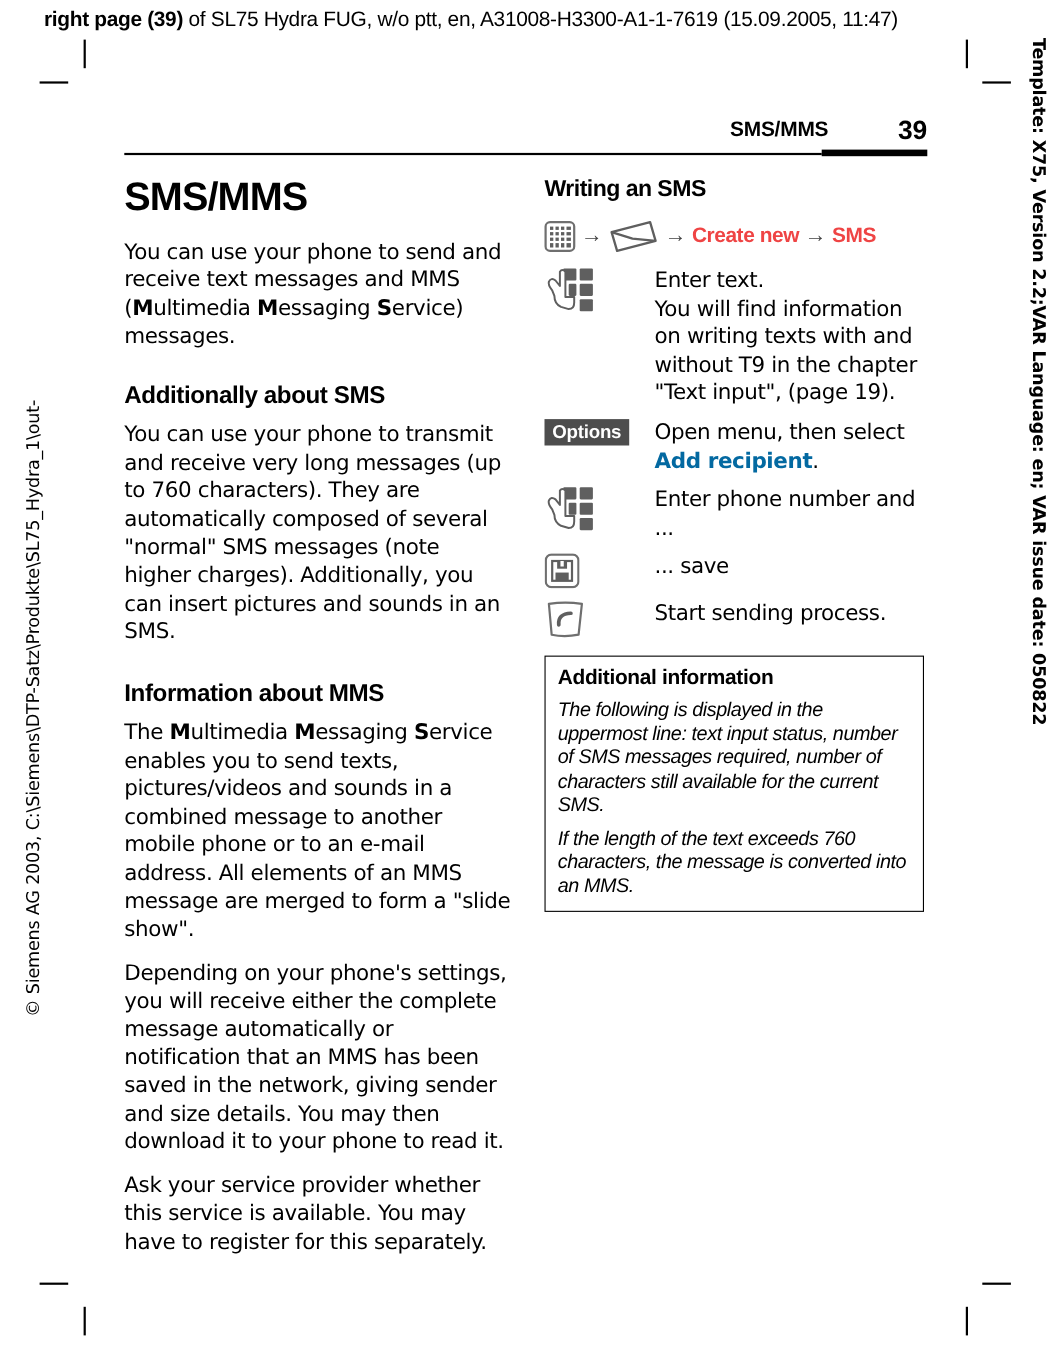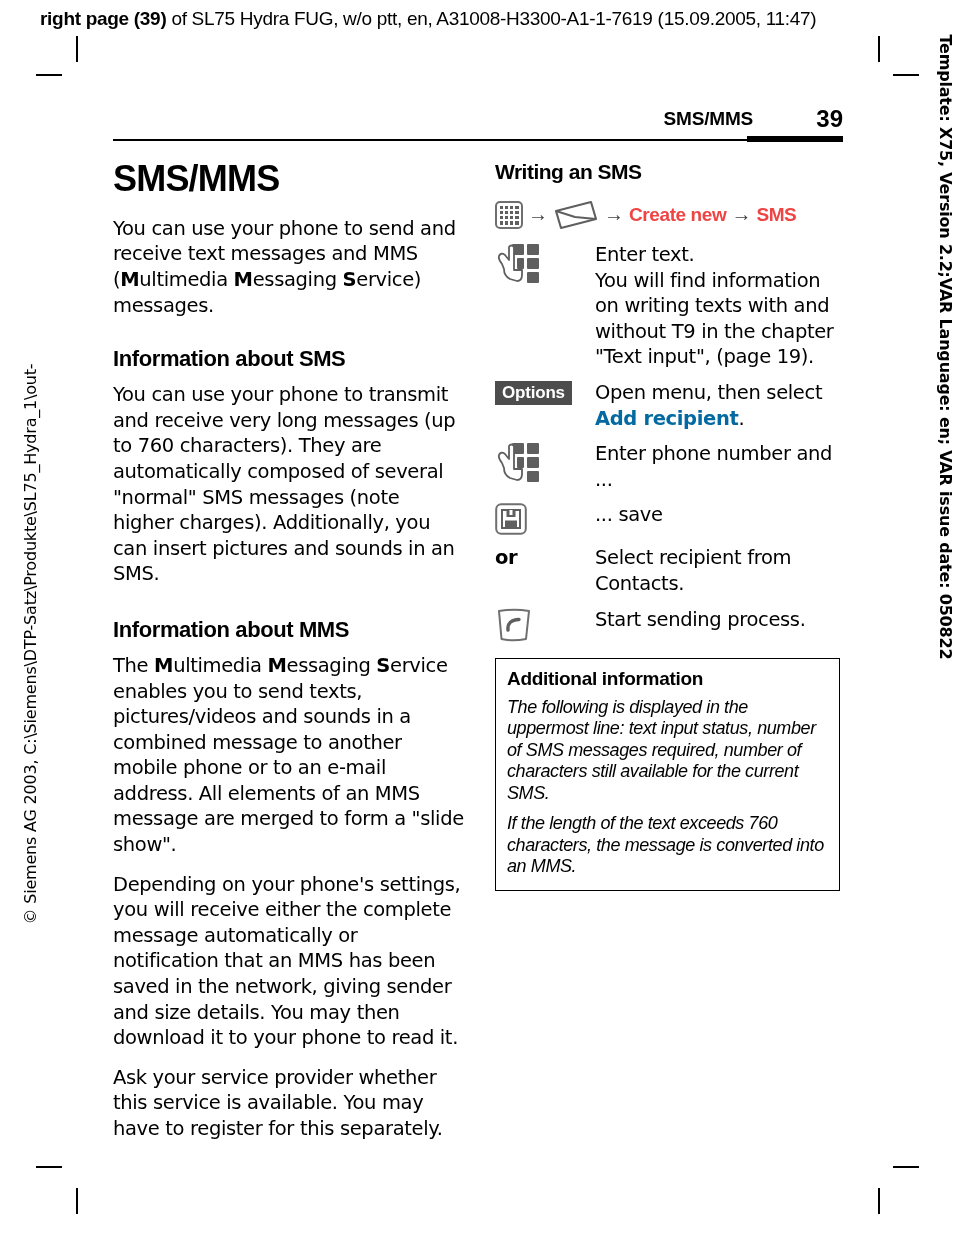--- a/index.html
+++ b/index.html
@@ -285,21 +285,21 @@
   <div class="rh-rule-thin"></div>
   <div class="rh-rule-thick"></div>
 </div>
 
 <div class="col col-left">
 
   <h1 class="chapter">SMS/MMS</h1>
 
   <p class="body"><span>You can use your phone to send and receive text messages and MMS (</span><span class="b">M</span><span>ultimedia </span><span class="b">M</span><span>essaging </span><span class="b">S</span><span>ervice) messages.</span></p>
 
-  <h2 class="section first">Information about SMS</h2>
+  <h2 class="section first">Additionally about SMS</h2>
   <p class="body">You can use your phone to transmit and receive very long messages (up to 760 characters). They are automatically composed of several "normal" SMS messages (note higher charges). Additionally, you can insert pictures and sounds in an SMS.</p>
 
   <h2 class="section">Information about MMS</h2>
 
   <p class="body"><span>The </span><span class="b">M</span><span>ultimedia </span><span class="b">M</span><span>essaging </span><span class="b">S</span><span>ervice enables you to send texts, pictures/videos and sounds in a combined message to another mobile phone or to an e-mail address. All elements of an MMS message are merged to form a "slide show".</span></p>
 
   <p class="body">Depending on your phone's settings, you will receive either the complete message automatically or notification that an MMS has been saved in the network, giving sender and size details. You may then download it to your phone to read it.</p>
   <p class="body">Ask your service provider whether this service is available. You may have to register for this separately.</p>
 </div>
 
@@ -395,26 +395,20 @@
             <rect x="7" y="7" width="18" height="18" fill="none" stroke="#5f5f5f" stroke-width="2"></rect>
             <rect x="11.5" y="7" width="9" height="7" fill="#5f5f5f"></rect>
             <rect x="14.5" y="7" width="3" height="5" fill="#ffffff"></rect>
             <rect x="10" y="17.5" width="12" height="7.5" fill="#5f5f5f"></rect>
           </svg>
         </span>
       </div>
       <div class="step-text">... save</div>
     </div>
 
-    <div class="step">
-      <div class="step-key">
-        <span class="or-word">or</span>
-      </div>
-      <div class="step-text">Select recipient from Contacts.</div>
-    </div>
 
     <div class="step" style="margin-top:6px;">
       <div class="step-key">
         <span class="ico-call">
           <svg viewBox="0 0 38 34" width="38" height="34" aria-hidden="true">
             <path d="M4 3 Q19 0.5 34 3 L31 31 Q18 33.5 6.5 31 Z" fill="#ffffff" stroke="#6f6f6f" stroke-width="2" stroke-linejoin="round"></path>
             <path d="M13 22 Q12 12 24 11.5" fill="none" stroke="#5f5f5f" stroke-width="3.4" stroke-linecap="round"></path>
           </svg>
         </span>
       </div>

